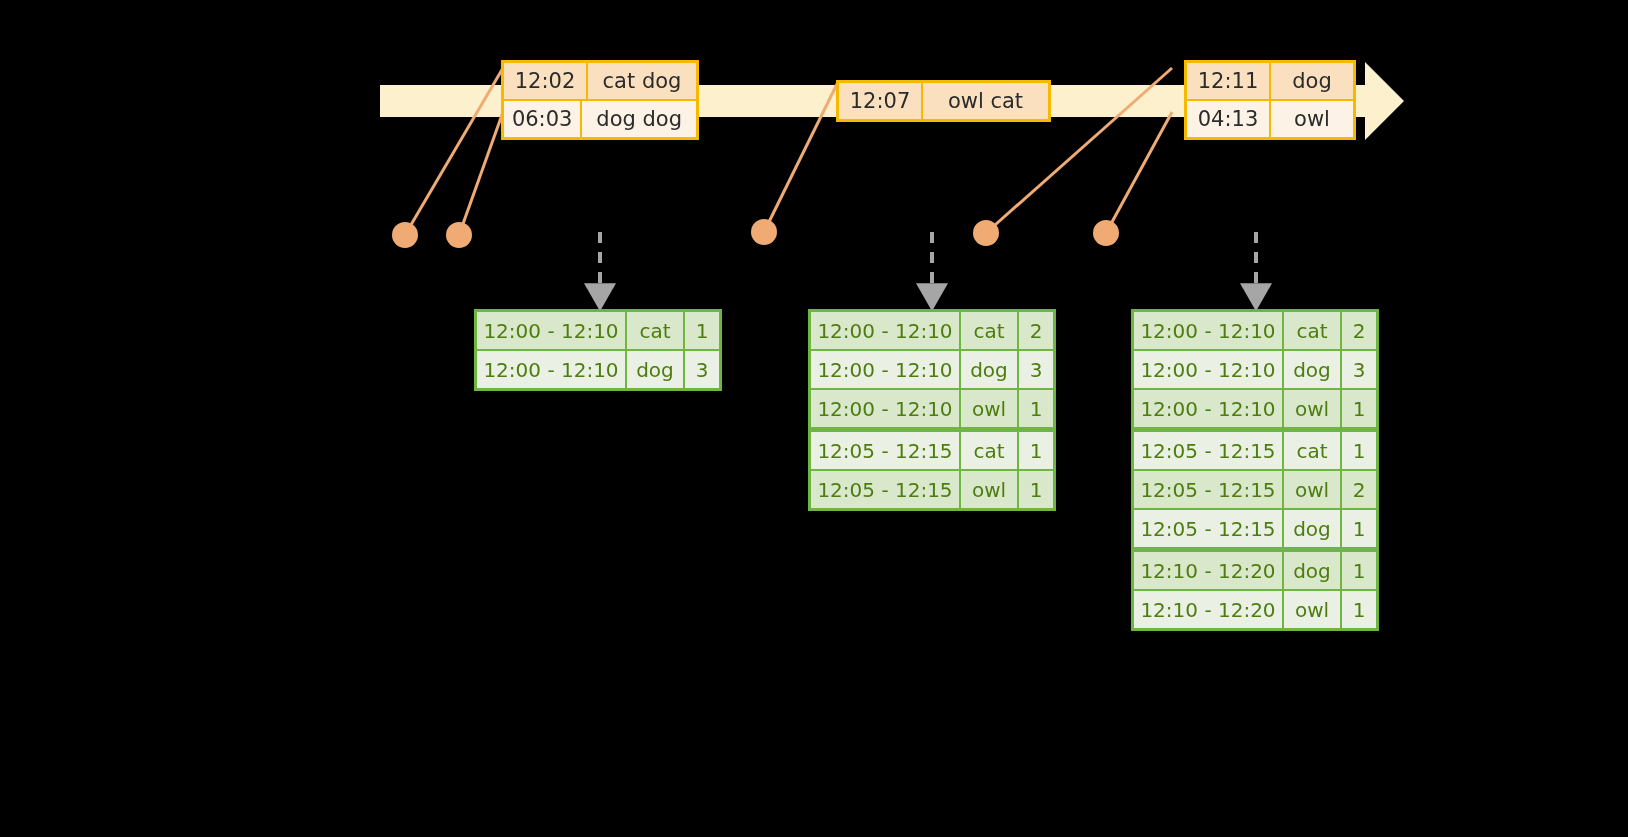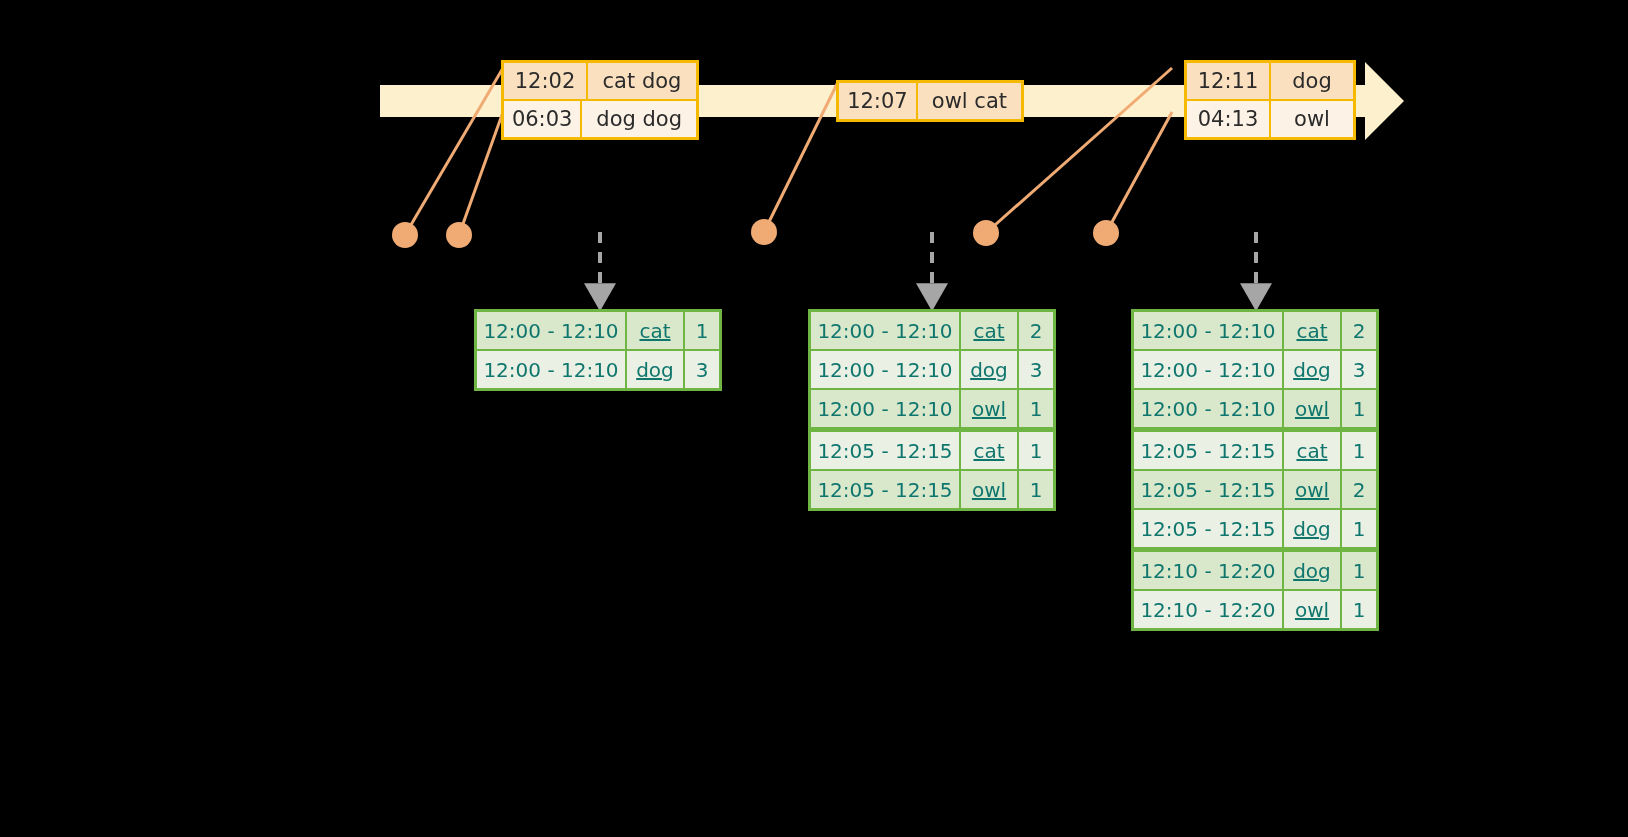--- a/index.html
+++ b/index.html
@@ -72,31 +72,31 @@
   }
   .res-row {
     display: flex;
     height: 37px;
     margin-bottom: 2px;
   }
   .res-row:last-child { margin-bottom: 0; }
   .res-row.group-end { margin-bottom: 5px; }
   .res-cell {
     font-size: 20px;
-    color: #0f766e;
+    color: #4d7c0f;
     display: flex;
     align-items: center;
     justify-content: center;
     box-sizing: border-box;
     white-space: nowrap;
     margin-right: 2px;
   }
   .res-cell:last-child { margin-right: 0; }
   .res-cell.win { width: 148px; }
-  .res-cell.key { width: 56px; text-decoration: underline; }
+  .res-cell.key { width: 56px; }
   .res-cell.cnt { width: 34px; }
   .g-dark { background: #d9e7cb; }
   .g-light { background: #eaf1e4; }
 </style>
 </head>
 <body>
 
 <div id="stage">
 
   <svg id="svg-layer" viewBox="0 0 1628 837" xmlns="http://www.w3.org/2000/svg">
@@ -137,21 +137,21 @@
     <div class="event-row">
       <div class="event-cell time shade-dark">12:02</div>
       <div class="event-cell words shade-dark">cat dog</div>
     </div>
     <div class="event-row">
       <div class="event-cell time shade-light">06:03</div>
       <div class="event-cell words shade-light">dog dog</div>
     </div>
   </div>
 
-  <div class="event-table" style="left:836px; top:80px; width:188px;">
+  <div class="event-table" style="left:836px; top:80px; width:215px;">
     <div class="event-row">
       <div class="event-cell time shade-dark">12:07</div>
       <div class="event-cell words shade-dark">owl cat</div>
     </div>
   </div>
 
   <div class="event-table" style="left:1184px; top:60px; width:172px;">
     <div class="event-row">
       <div class="event-cell time shade-dark">12:11</div>
       <div class="event-cell words shade-dark">dog</div>

